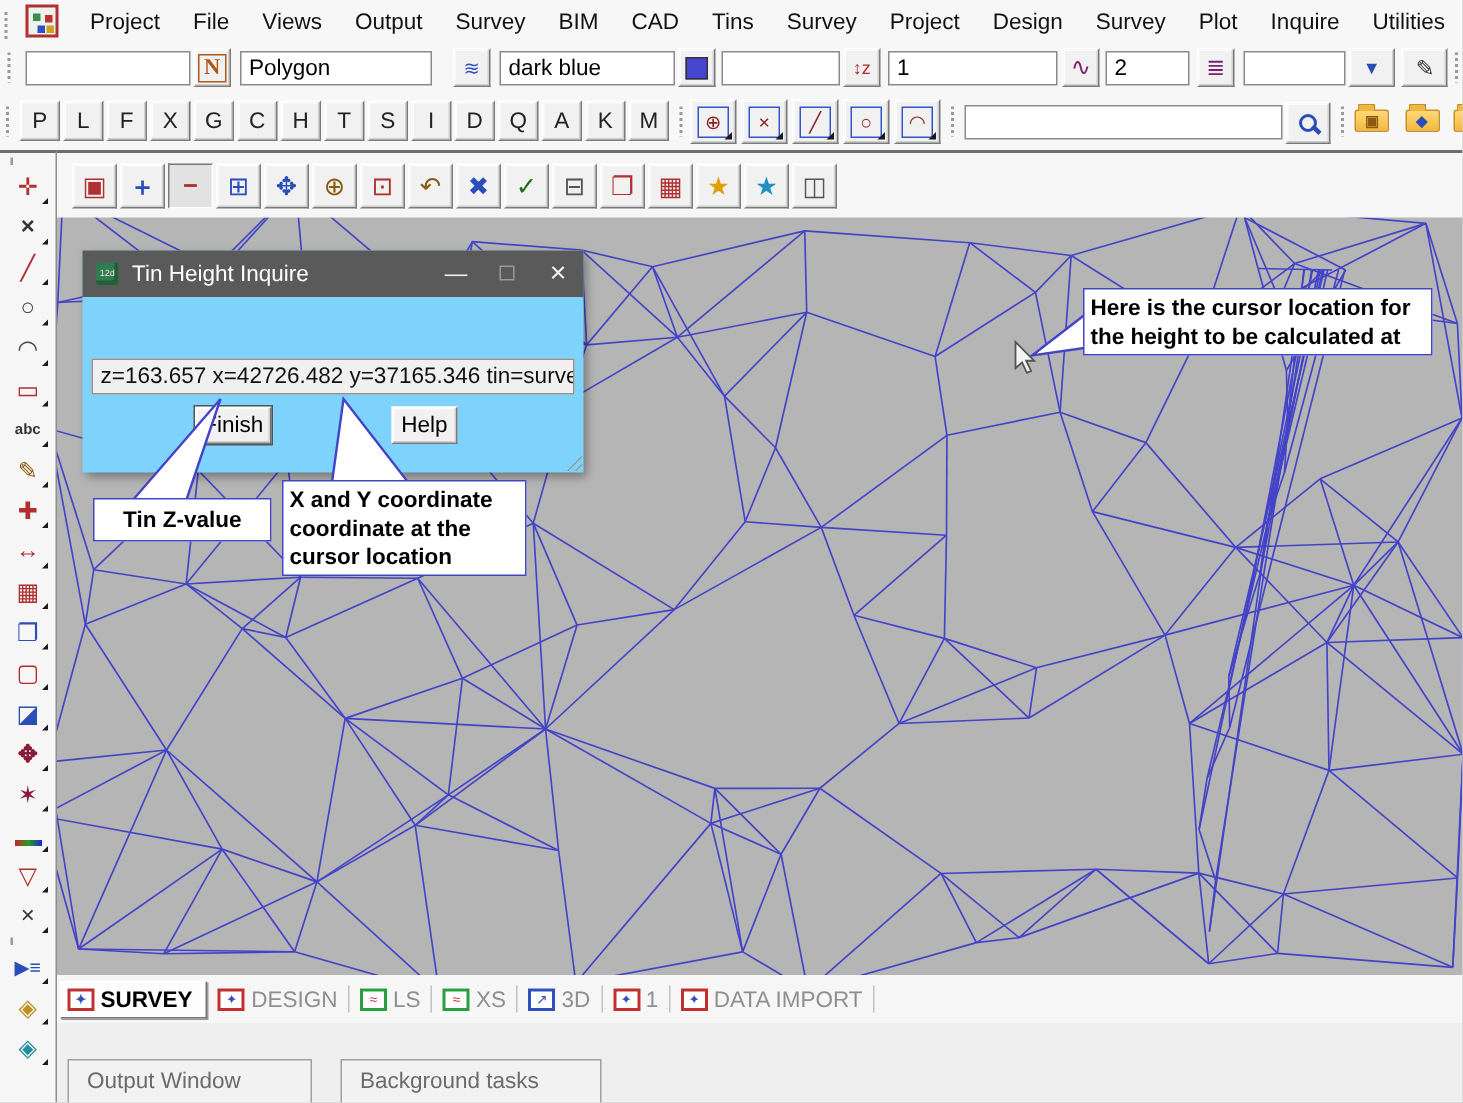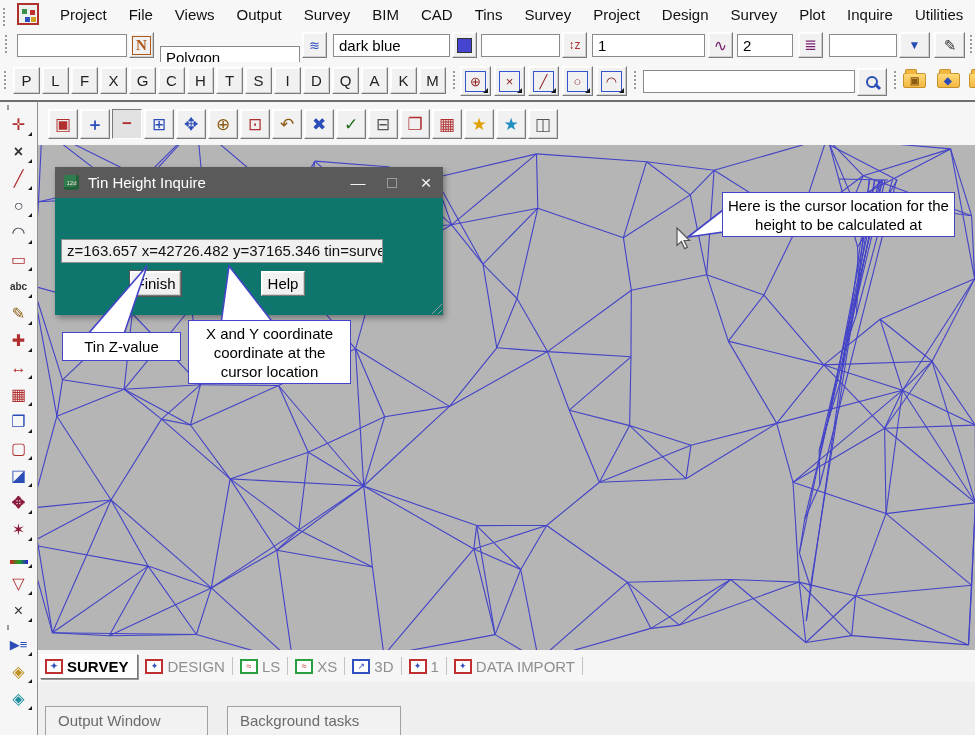--- a/index.html
+++ b/index.html
@@ -39,39 +39,39 @@
   .folder { width:23px; height:15px; background:linear-gradient(#ffd978,#f3b73f); border:1px solid #c8922a; border-radius:2px; position:relative; }
   .folder::before { content:""; position:absolute; top:-5px; left:1px; width:10px; height:4px; background:#f3b73f; border:1px solid #c8922a; border-bottom:none; border-radius:2px 2px 0 0; }
   .folder b { position:absolute; left:6px; top:1px; font-size:10px; }
 
   
   .canvas { position:absolute; left:38px; top:145px; width:937px; height:505px; background:var(--canvas-gray,#b5b5b5); overflow:hidden; }
   #mesh { position:absolute; inset:0; }
   #mesh line { stroke:var(--mesh-blue,#4343c8); stroke-width:1.1; }
 
   
-  .dialog { position:absolute; left:55px; top:167px; width:388px; height:148px; background:#0f766e; box-shadow:2px 3px 6px rgba(0,0,0,.35); z-index:40; }
+  .dialog { position:absolute; left:55px; top:167px; width:334px; height:148px; background:#7dd3fc; box-shadow:2px 3px 6px rgba(0,0,0,.35); z-index:40; }
   .dlg-title { height:31px; background:var(--titlebar-gray,#5a5a5a); color:#fff; display:flex; align-items:center; font-size:15px; }
   .cube { width:15px; height:15px; background:#2f7d4f; border-radius:2px; margin:0 9px 0 9px; box-shadow:inset -3px -3px 0 #245f3c; display:flex; align-items:center; justify-content:center; }
   .cube i { font-style:normal; font-size:6px; color:#ffdede; }
   .dlg-ctl { width:34px; text-align:center; font-size:15px; color:#f2f2f2; }
   .dlg-max { width:10px; height:10px; border:1px solid #9a9a9a; display:inline-block; }
   .tin-row { position:absolute; left:0; top:38px; width:100%; height:24px; }
   .tin-row label { position:absolute; left:9px; top:3px; font-size:15px; }
   .tin-row input { left:38px; top:0; width:276px; height:24px; }
   .tinpick { position:absolute; right:6px; top:0; width:25px; height:24px; display:flex; align-items:center; justify-content:center; color:#556; font-size:13px; }
   .status { position:absolute; left:6px; top:72px; width:322px; height:24px; border:1px solid #909090; background:#f0f0f0; font-size:15px; line-height:22px; padding-left:5px; white-space:nowrap; overflow:hidden; }
   .btn-row { position:absolute; left:0; top:104px; width:100%; }
   .dbtn { position:absolute; height:25px; font:15px "Liberation Sans",sans-serif; color:#000; text-align:center; }
   .grip { position:absolute; right:1px; bottom:1px; width:13px; height:13px; background:repeating-linear-gradient(135deg, transparent 0 3px, #9a9a9a 3px 4px); clip-path:polygon(100% 0, 100% 100%, 0 100%); }
 
   
   #overlay { position:absolute; left:0; top:0; width:975px; height:735px; z-index:55; pointer-events:none; }
   #overlay polygon { fill:#ffffff; stroke:var(--callout-border,#4444c8); stroke-width:1.6; }
-  .callout { position:absolute; background:#fff; border:1.6px solid var(--callout-border,#4444c8); z-index:60; display:flex; align-items:center; justify-content:center; text-align:center; font-size:15px; line-height:19px; color:#000; padding:2px 4px; }
+  .callout { position:absolute; background:#fff; border:1.6px solid var(--callout-border,#4444c8); z-index:60; display:flex; align-items:center; justify-content:center; font-size:15px; line-height:19px; color:#000; padding:2px 4px;font-weight:bold; }
 
   
   .tabstrip { position:absolute; left:38px; top:650px; width:937px; height:32px; background:#f6f6f6; display:flex; align-items:center; gap:7px; padding-left:2px; }
   .vtab { display:flex; align-items:center; gap:4px; color:#8f8f8f; font-size:15px; white-space:nowrap; }
   .vtab.active { background:#fdfdfd; border:1px solid; border-color:#fff #777 #777 #fff; box-shadow:1px 1px 0 #999; color:#000; font-weight:bold; padding:3px 9px 3px 4px; }
   .tsep { width:1px; height:18px; background:#c2c2c2; }
   .ticon { width:18px; height:15px; border:2px solid #c03030; background:#fff; display:flex; align-items:center; justify-content:center; font-size:9px; color:#3050c0; flex:none; }
   .ticon.green { border-color:#2a9f3f; color:#c03030; }
   .ticon.blue  { border-color:#3050c0; color:#3050c0; }
 
@@ -105,21 +105,21 @@
   <span class="mitem">Utilities</span>
 
 </div>
 
 <div class="row2">
   <div class="handle" style="left:4px;top:7px;height:20px;"></div>
   <input class="tfield" style="left: 17px; top: 6px; width: 110px;" value="">
   <div class="ibtn raised" style="left:129px;">
       <b style="color:#b05818;font-family:'Liberation Serif',serif;font-size:15px;border:1px solid #b05818;padding:0 3px;">N</b>
     </div>
-  <input class="tfield" style="left: 160px; top: 18px; width: 140px;" value="Polygon">
+  <input class="tfield" style="left: 160px; top: 6px; width: 128px;" value="Polygon">
   <div class="ibtn raised" style="left:302px;">
       <span style="color:#3050c0;">≋</span>
     </div>
   <input class="tfield" style="left: 333px; top: 6px; width: 117px;" value="dark blue">
   <div class="ibtn raised" style="left:452px;">
       <span style="width:15px;height:15px;background:var(--swatch-dark-blue,#4545d0);display:inline-block;border:1px solid #333;"></span>
     </div>
   <input class="tfield" style="left: 481px; top: 6px; width: 79px;" value="">
   <div class="ibtn raised" style="left:562px;">
       <span style="color:#b03030;font-size:12px;">↕z</span>

